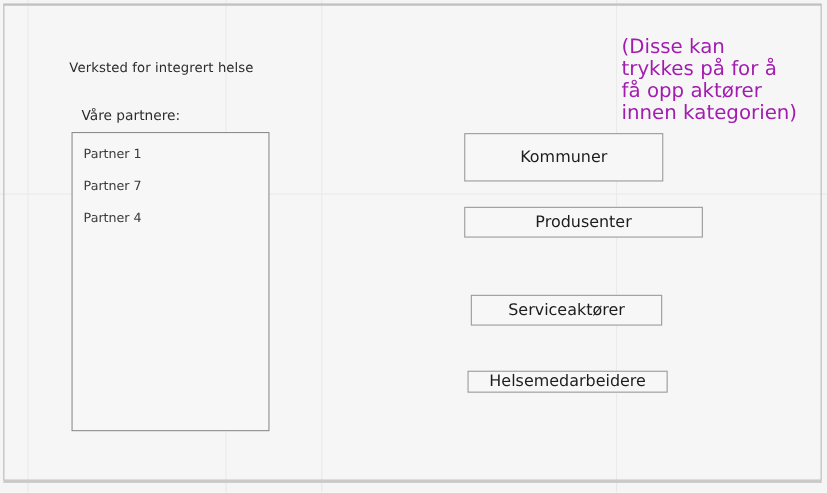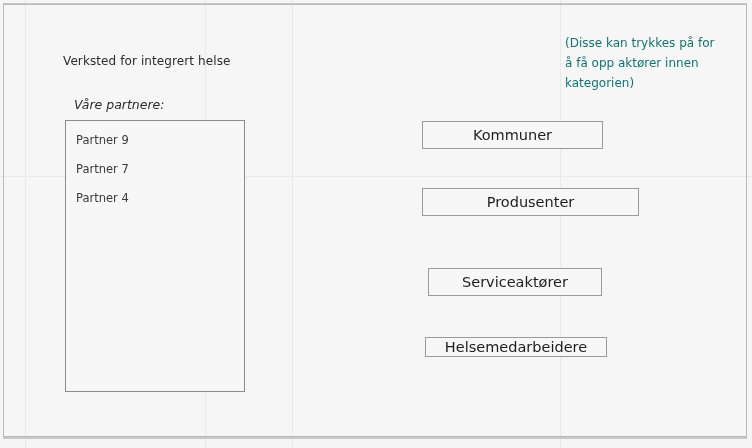--- a/index.html
+++ b/index.html
@@ -67,21 +67,20 @@
     white-space: nowrap;
   }
 
   #partners-label {
     position: absolute;
     left: 74px;
     top: 97px;
     font-size: 12.5px;
     color: #2b2b2b;
     white-space: nowrap;
-    font-style: italic;
   }
 
   #partners-box {
     position: absolute;
     left: 65px;
     top: 120px;
     width: 180px;
     height: 272px;
     border: 1px solid #8d8d8d;
     box-sizing: border-box;
@@ -94,23 +93,23 @@
     color: #3a3a3a;
     white-space: nowrap;
   }
 
   
   #category-note {
     position: absolute;
     left: 565px;
     top: 33px;
     width: 160px;
-    font-size: 12px;
+    font-size: 18px;
     line-height: 20px;
-    color: #0f766e;
+    color: #a21caf;
   }
 
   
   .category-button {
     position: absolute;
     border: 1px solid #9a9a9a;
     box-sizing: border-box;
     background: #f7f7f7;
     color: #1d1d1d;
     font-size: 14.5px;
@@ -136,27 +135,27 @@
 
   <div id="frame-top-accent"></div>
   <div id="frame"></div>
   <div id="frame-bottom-accent"></div>
 
   <div id="workshop-title">Verksted for integrert helse</div>
 
   <div id="partners-label">Våre partnere:</div>
 
   <div id="partners-box">
-      <div class="partner-item" style="top: 12px;">Partner 9</div>
+      <div class="partner-item" style="top: 12px;">Partner 1</div>
       <div class="partner-item" style="top: 41px;">Partner 7</div>
       <div class="partner-item" style="top: 70px;">Partner 4</div>
     </div>
 
   <div id="category-note">(Disse kan trykkes på for å få opp aktører innen kategorien)</div>
 
   <div id="category-buttons">
-      <div class="category-button" style="left: 422px; top: 121px; width: 181px; height: 28px;">Kommuner</div>
+      <div class="category-button" style="left: 422px; top: 121px; width: 181px; height: 44px;">Kommuner</div>
       <div class="category-button" style="left: 422px; top: 188px; width: 217px; height: 28px;">Produsenter</div>
       <div class="category-button" style="left: 428px; top: 268px; width: 174px; height: 28px;">Serviceaktører</div>
       <div class="category-button" style="left: 425px; top: 337px; width: 182px; height: 20px;">Helsemedarbeidere</div>
     </div>
 
 </div>
 
 </body></html>

